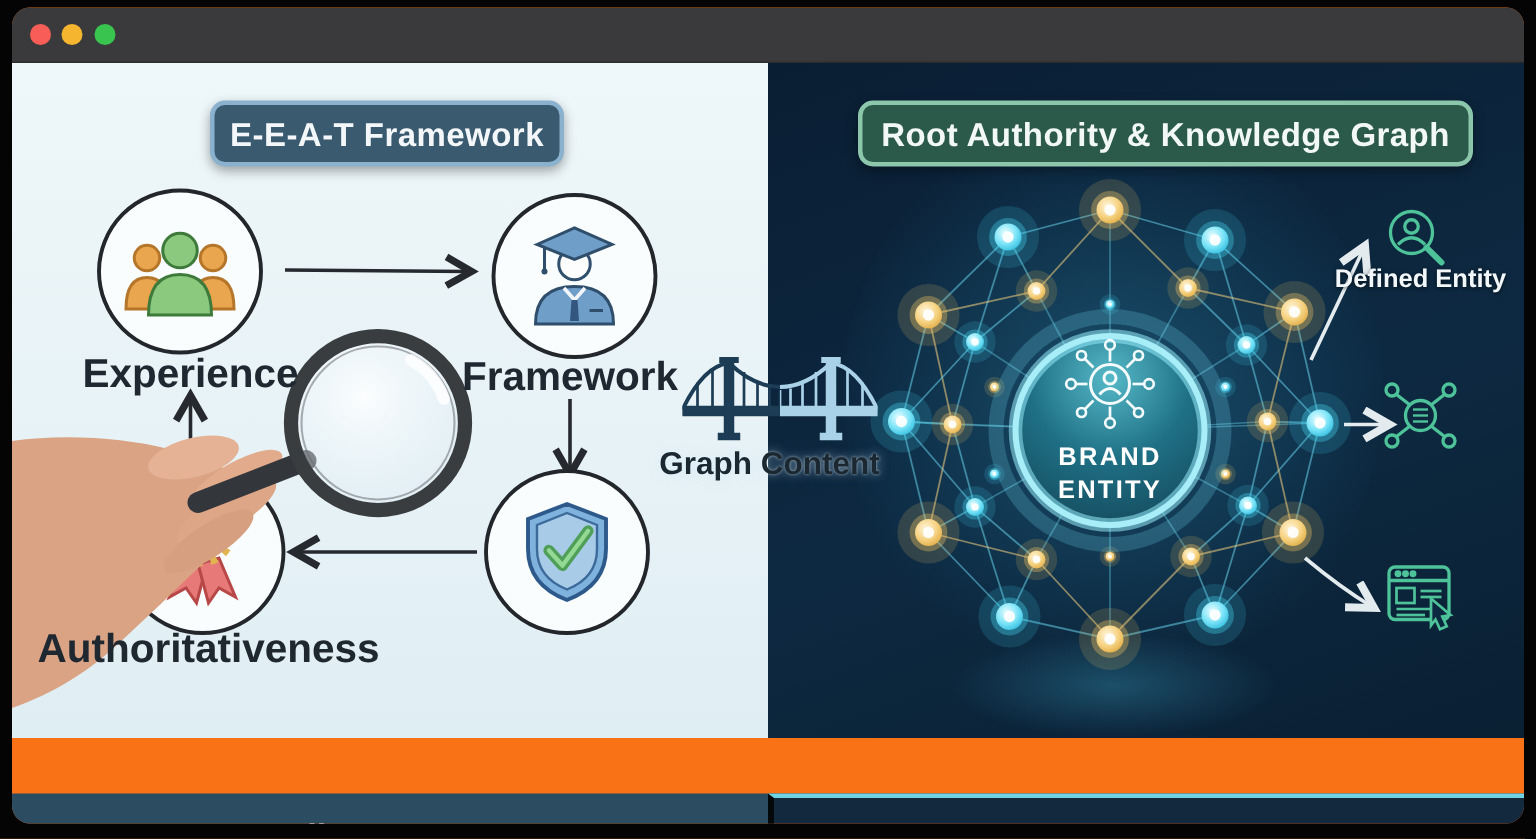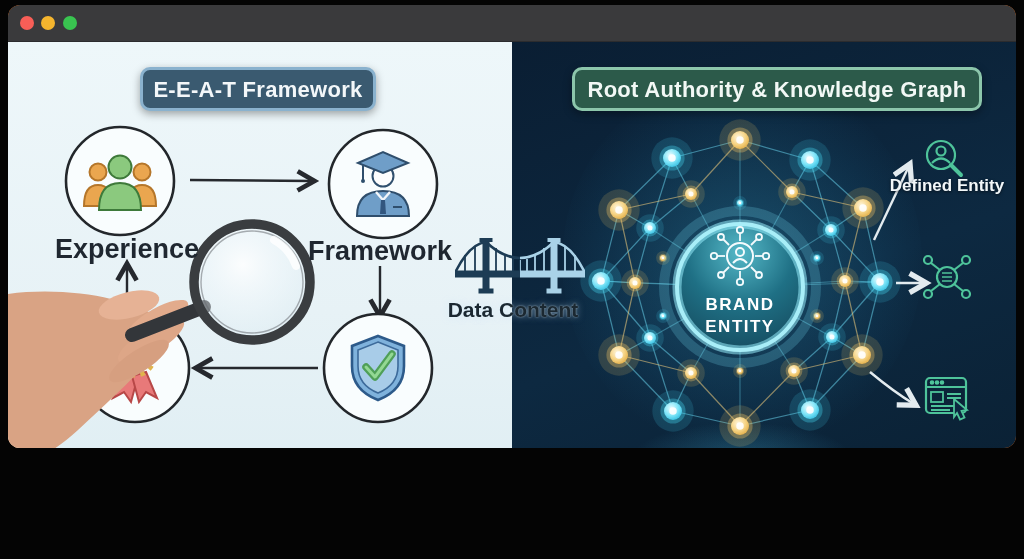--- a/index.html
+++ b/index.html
@@ -1,18 +1,18 @@
 <!DOCTYPE html>
 <html><head>
 <meta charset="utf-8">
 <style>
   * { margin:0; padding:0; box-sizing:border-box; }
   html,body { width:1024px; height:559px; background:#040404; font-family:"Liberation Sans","DejaVu Sans",sans-serif; overflow:hidden; }
   .stage { position:relative; width:1024px; height:559px; background:#040404; }
-  .window { position:absolute; left:8px; top:5px; width:1008px; height:443px; border-radius:12px; overflow:hidden; background:#f97316;padding-left:12px; }
+  .window { position:absolute; left:8px; top:5px; width:1008px; height:544px; border-radius:12px; overflow:hidden; background:#f97316;padding-left:12px; }
   .titlebar { position:absolute; left:0; top:0; width:100%; height:37px; background:#3a3a3c; border-bottom:1px solid #2c2c2e; }
   .tl { position:absolute; top:11px; width:14px; height:14px; border-radius:50%; }
   .content { position:absolute; left:0; top:37px; width:100%; height:450px; }
   .panel { position:absolute; top:0; height:450px; width:504px; overflow:hidden; }
   .panel-left { left:0; background:linear-gradient(180deg,#eef7fa 0%,#e7f2f6 60%,#dfeef3 100%); }
   .panel-right { left:504px; background:linear-gradient(160deg,#0a1e33 0%,#0d2941 55%,#0a2033 100%); }
   .glow1 { position:absolute; left:50px; top:30px; width:360px; height:380px; border-radius:50%;
            background:radial-gradient(circle,rgba(55,170,210,0.30) 0%,rgba(30,110,150,0.12) 55%,rgba(0,0,0,0) 72%); }
   .glow2 { position:absolute; left:120px; top:380px; width:220px; height:70px; border-radius:50%;
            background:radial-gradient(ellipse,rgba(70,190,230,0.28) 0%,rgba(0,0,0,0) 70%); }
@@ -123,20 +123,21 @@
             <line x1="196" y1="265" x2="124" y2="293" stroke="#33363a" stroke-width="14" stroke-linecap="round"></line>
             <circle cx="244" cy="240" r="58" fill="url(#lensG)" stroke="#3a3d40" stroke-width="9.5"></circle>
             <circle cx="244" cy="240" r="51" fill="none" stroke="#6a6e72" stroke-width="1.4" opacity="0.55"></circle>
             <path d="M266,198 A48,48 0 0 1 288,224" fill="none" stroke="#ffffff" stroke-width="8" stroke-linecap="round" opacity="0.8"></path>
           </g>
         </svg>
 
         <div class="badge badge-left">E-E-A-T Framework</div>
         <div class="node-label" style="left:39px;top:192px;width:160px">Experience</div>
         <div class="node-label" style="left:292px;top:194px;width:160px">Framework</div>
+        <div class="node-label" style="left:17px;top:375px;width:220px">Authoritativeness</div>
       </div>
 
       <div class="panel panel-right">
         <div class="glow1"></div>
         <div class="glow2"></div>
 
         <svg id="netsvg" width="504" height="450" viewBox="0 0 504 450">
           <defs>
             <radialGradient id="g-cyan" cx="40%" cy="35%" r="75%">
               <stop offset="0%" stop-color="#eafdff"></stop>
@@ -524,20 +525,20 @@
           </defs>
           <g clip-path="url(#clL)" fill="#1d3c55" stroke="#1d3c55">
               <use href="#bsh"></use>
             </g>
           <g clip-path="url(#clR)" fill="#a9d2e8" stroke="#a9d2e8">
               <use href="#bsh"></use>
             </g>
         </svg>
       </div>
       <div class="bridge-caption">
-        <div>Data Content</div>
+        <div>Graph Content</div>
       </div>
 
       <div class="footer footer-left">Human Quality Rater Assessment</div>
       <div class="footer footer-right">Defined Entity in Knowledge Graph</div>
     </div>
   </div>
 </div>
 
 </body></html>

